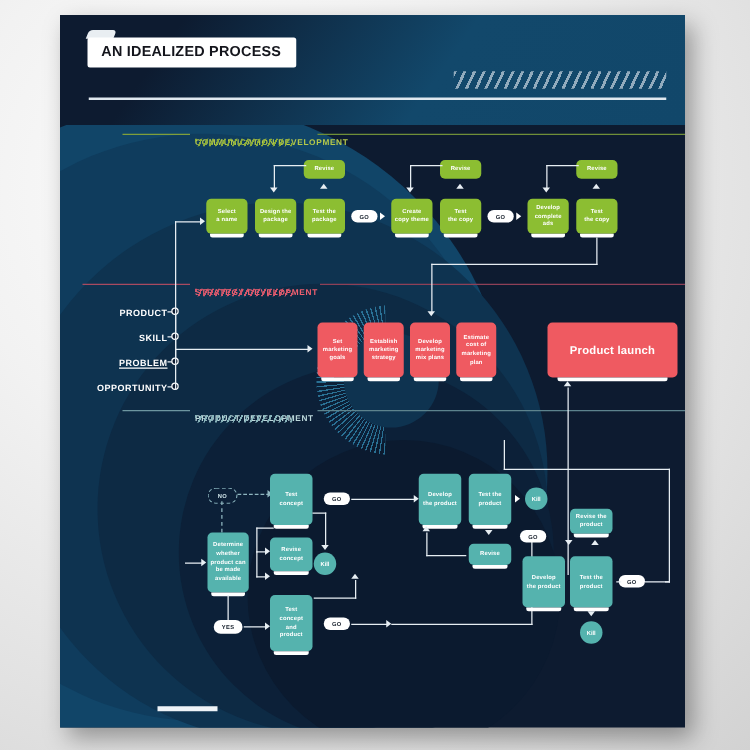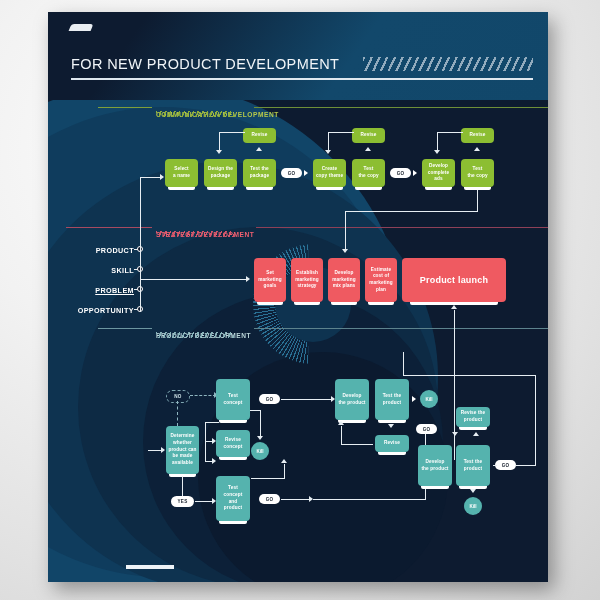--- a/index.html
+++ b/index.html
@@ -112,21 +112,21 @@
     font-size:4.6px;font-weight:bold;display:flex;align-items:center;justify-content:center;
   }
   .knob{
     position:absolute;width:6px;height:6px;border-radius:50%;
     border:1.6px solid #ffffff;background:#0d1b30;box-sizing:border-box;
   }
   .inp-lbl{
     position:absolute;color:#ffffff;font-size:7.2px;font-weight:bold;letter-spacing:.4px;
     text-align:right;white-space:nowrap;
   }
-  .launch{font-size:9px;letter-spacing:.2px;}
+  .launch{font-size:9px;letter-spacing:.2px;margin-left:36px;}
 
   
   .ln{position:absolute;background:#e7eef3;}
   .lnh{height:1.2px;}
   .lnv{width:1.2px;}
   .ar{position:absolute;width:0;height:0;}
   .ar-r{border-top:3px solid transparent;border-bottom:3px solid transparent;border-left:4.5px solid #e7eef3;}
   .ar-d{border-left:3.4px solid transparent;border-right:3.4px solid transparent;border-top:4.5px solid #e7eef3;}
   .ar-u{border-left:3.4px solid transparent;border-right:3.4px solid transparent;border-bottom:4.5px solid #e7eef3;}
   .ar-rw{border-top:3px solid transparent;border-bottom:3px solid transparent;border-left:4.5px solid #ffffff;}
@@ -145,21 +145,21 @@
     <div class="bg-band band2"></div>
     <div class="bg-band band3"></div>
     <div class="bg-band band4"></div>
     <div class="bg-band band5"></div>
     <div class="bg-band band6"></div>
     <div class="topfill2"></div>
     <div class="dial"></div>
     <div class="dial-hole"></div>
 
     <div class="title-tab-notch"></div>
-    <div class="subtitle">FOR NEW PRODUCT DEVELOPMENT</div>
+    <div class="title-tab">AN IDEALIZED PROCESS</div>
     <div class="hatch-top"></div>
     <div class="hdr-rule"></div>
 
     <div class="sec sec-comm">
       <div class="line-l"></div>
       <span class="lbl">COMMUNICATION DEVELOPMENT</span>
       <div class="hatch"></div>
       <div class="line-r"></div>
     </div>
     <div class="sec sec-strat">

